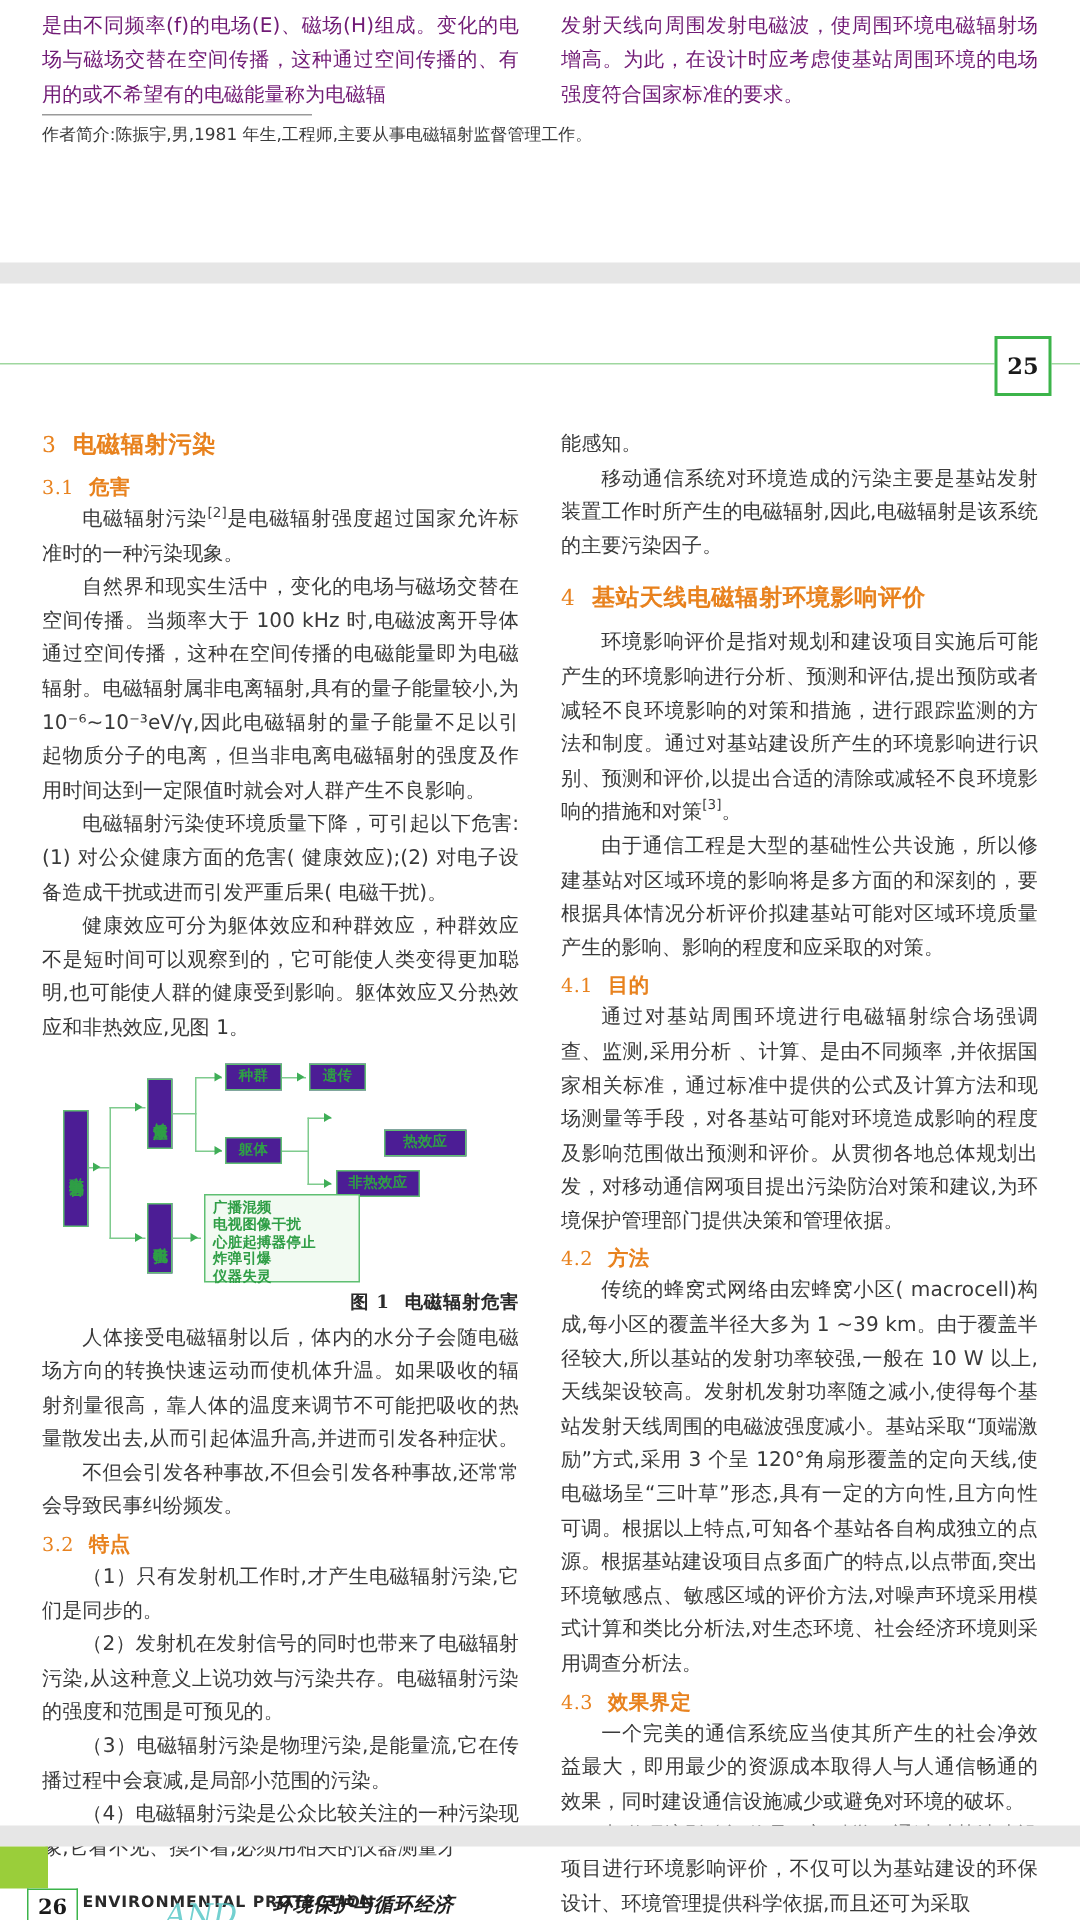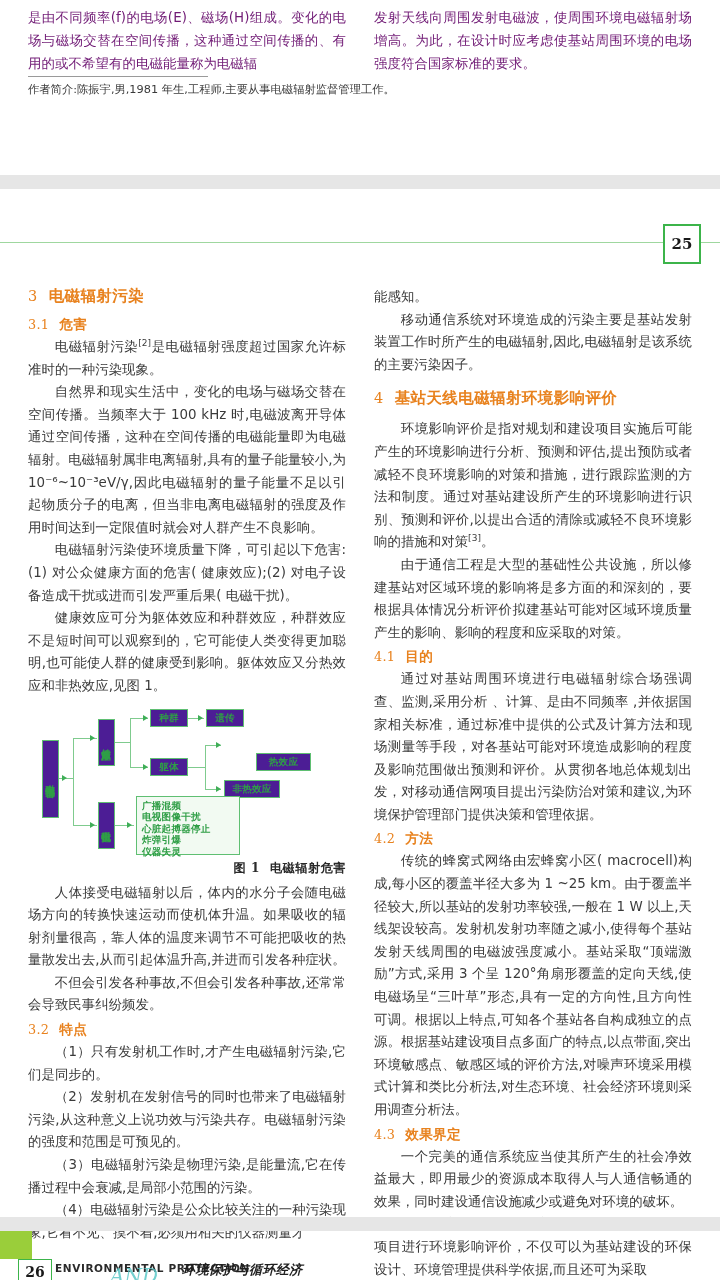--- a/index.html
+++ b/index.html
@@ -401,21 +401,21 @@
     <p class="indent">由于通信工程是大型的基础性公共设施，所以修建基站对区域环境的影响将是多方面的和深刻的，要根据具体情况分析评价拟建基站可能对区域环境质量产生的影响、影响的程度和应采取的对策。</p>
 
     <h3 class="sub">
       <span class="num">4.1</span><span>目的</span>
     </h3>
     <p class="indent">通过对基站周围环境进行电磁辐射综合场强调查、监测,采用分析 、计算、是由不同频率 ,并依据国家相关标准，通过标准中提供的公式及计算方法和现场测量等手段，对各基站可能对环境造成影响的程度及影响范围做出预测和评价。从贯彻各地总体规划出发，对移动通信网项目提出污染防治对策和建议,为环境保护管理部门提供决策和管理依据。</p>
 
     <h3 class="sub">
       <span class="num">4.2</span><span>方法</span>
     </h3>
-    <p class="indent">传统的蜂窝式网络由宏蜂窝小区( macrocell)构成,每小区的覆盖半径大多为 1 ~25 km。由于覆盖半径较大,所以基站的发射功率较强,一般在 1 W 以上,天线架设较高。发射机发射功率随之减小,使得每个基站发射天线周围的电磁波强度减小。基站采取“顶端激励”方式,采用 3 个呈 120°角扇形覆盖的定向天线,使电磁场呈“三叶草”形态,具有一定的方向性,且方向性可调。根据以上特点,可知各个基站各自构成独立的点源。根据基站建设项目点多面广的特点,以点带面,突出环境敏感点、敏感区域的评价方法,对噪声环境采用模式计算和类比分析法,对生态环境、社会经济环境则采用调查分析法。</p>
+    <p class="indent">传统的蜂窝式网络由宏蜂窝小区( macrocell)构成,每小区的覆盖半径大多为 1 ~39 km。由于覆盖半径较大,所以基站的发射功率较强,一般在 10 W 以上,天线架设较高。发射机发射功率随之减小,使得每个基站发射天线周围的电磁波强度减小。基站采取“顶端激励”方式,采用 3 个呈 120°角扇形覆盖的定向天线,使电磁场呈“三叶草”形态,具有一定的方向性,且方向性可调。根据以上特点,可知各个基站各自构成独立的点源。根据基站建设项目点多面广的特点,以点带面,突出环境敏感点、敏感区域的评价方法,对噪声环境采用模式计算和类比分析法,对生态环境、社会经济环境则采用调查分析法。</p>
 
     <h3 class="sub">
       <span class="num">4.3</span><span>效果界定</span>
     </h3>
     <p class="indent">一个完美的通信系统应当使其所产生的社会净效益最大，即用最少的资源成本取得人与人通信畅通的效果，同时建设通信设施减少或避免对环境的破坏。</p>
     <p class="indent">电磁环境影响评价是一门科学。通过对基站建设项目进行环境影响评价，不仅可以为基站建设的环保设计、环境管理提供科学依据,而且还可为采取</p>
   </div>
 </div>
 
 <div class="grey-band bottom"></div>

